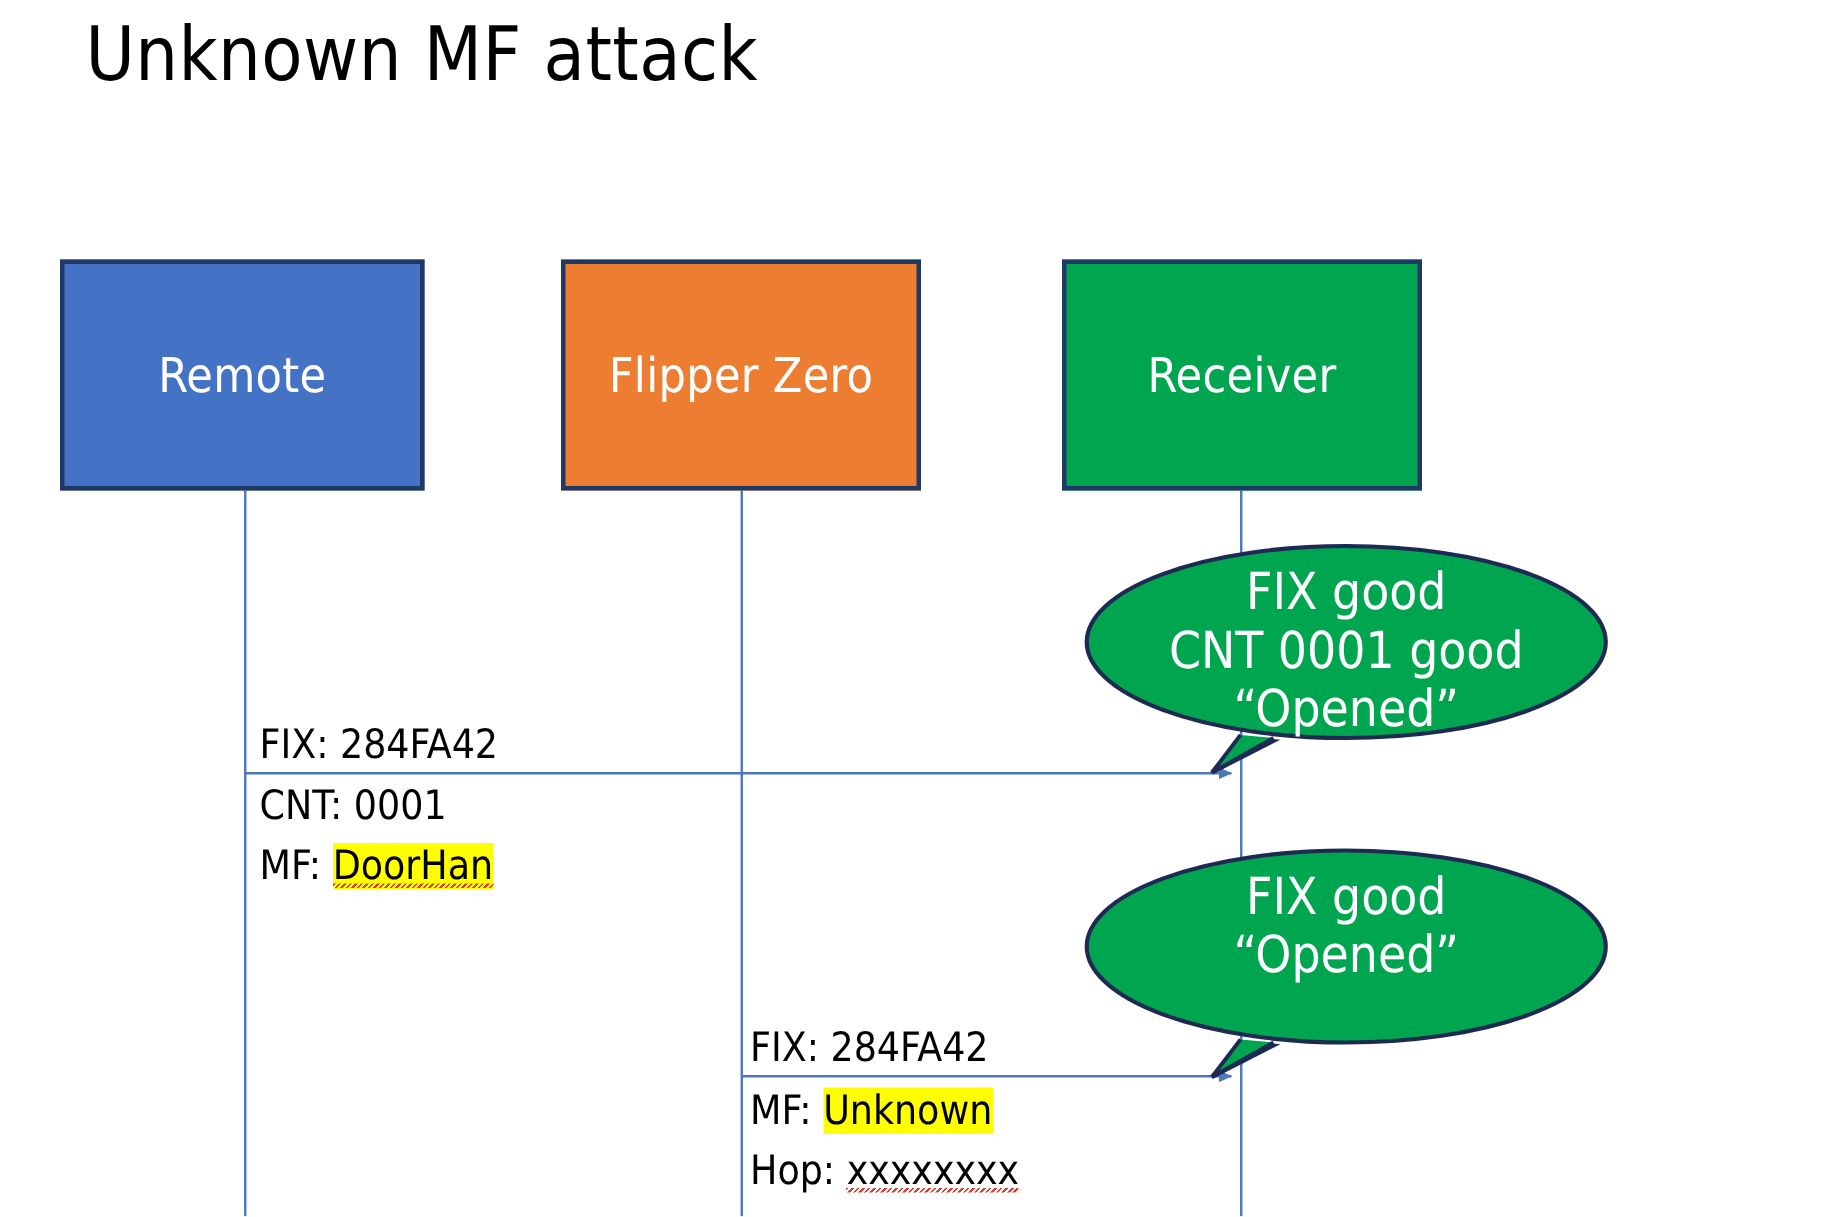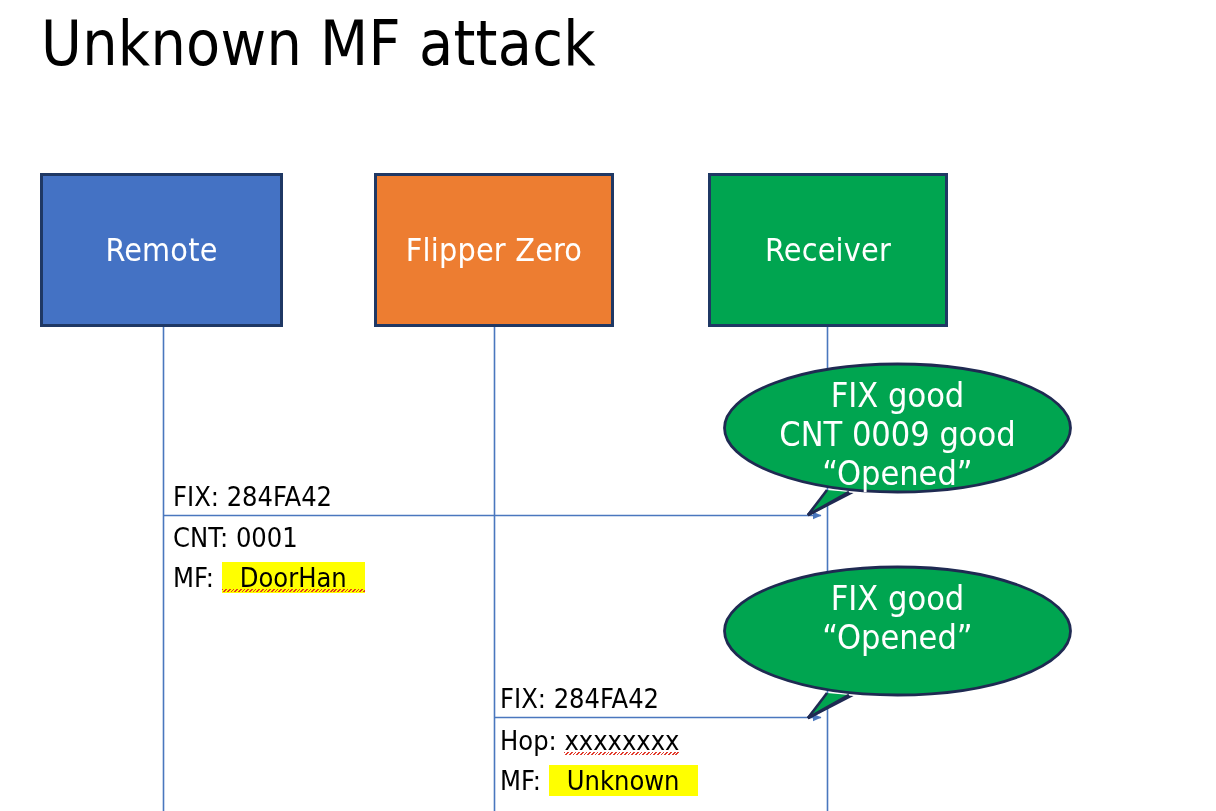--- a/index.html
+++ b/index.html
@@ -19,25 +19,25 @@
     position: absolute;
     left: 0; top: 0;
     width: 1216px;
     height: 811px;
     background: #ffffff;
   }
 
   
   .slide-title {
     position: absolute;
-    left: 41px;
+    left: 57px;
     top: 8px;
     width: 1100px;
     font-family: "DejaVu Sans Condensed", "DejaVu Sans", "Liberation Sans", sans-serif;
-    font-size: 62px;
+    font-size: 50px;
     font-weight: 300;
     font-stretch: condensed;
     color: #000000;
     letter-spacing: 0.3px;
     line-height: 1.15;
     white-space: nowrap;
   }
 
   
   #wire-layer {
@@ -101,21 +101,21 @@
     white-space: nowrap;
     line-height: 40px;
   }
   .msg1-top  { left: 173px; top: 477px; }
   .msg1-bot  { left: 173px; top: 518px; }
   .msg2-top  { left: 500px; top: 679px; }
   .msg2-bot  { left: 500px; top: 721px; }
 
   .hl {
     background: #FFFF00;
-    padding: 0 18px;
+    padding: 0 0;
   }
   .squiggle {
     position: relative;
     text-decoration: none;
   }
   .squiggle::after {
     content: "";
     position: absolute;
     left: 0;
     right: 0;
@@ -166,21 +166,21 @@
   <div class="callout callout-1">
     <svg width="349" height="155" viewBox="0 0 349 155">
       <path d="M 104 129 L 85 152 L 126 131 Z" fill="#00A550" stroke="#1F2A52" stroke-width="2.6" stroke-linejoin="miter"></path>
       <ellipse cx="174.5" cy="65" rx="173" ry="64" fill="#00A550" stroke="#1F2A52" stroke-width="2.8"></ellipse>
       <path d="M 104 127 L 85 152 L 126 129 Z" fill="#00A550" stroke="none"></path>
       <path d="M 104 127 L 85 152" fill="none" stroke="#1F2A52" stroke-width="2.6"></path>
       <path d="M 85 152 L 126 129" fill="none" stroke="#1F2A52" stroke-width="2.6"></path>
     </svg>
     <div class="callout-text">
       <div>FIX good</div>
-      <div>CNT 0009 good</div>
+      <div>CNT 0001 good</div>
       <div>“Opened”</div>
     </div>
   </div>
 
   <div class="callout callout-2">
     <svg width="349" height="155" viewBox="0 0 349 155">
       <path d="M 104 129 L 85 152 L 126 131 Z" fill="#00A550" stroke="#1F2A52" stroke-width="2.6" stroke-linejoin="miter"></path>
       <ellipse cx="174.5" cy="65" rx="173" ry="64" fill="#00A550" stroke="#1F2A52" stroke-width="2.8"></ellipse>
       <path d="M 104 127 L 85 152 L 126 129 Z" fill="#00A550" stroke="none"></path>
       <path d="M 104 127 L 85 152" fill="none" stroke="#1F2A52" stroke-width="2.6"></path>
@@ -202,20 +202,20 @@
     <div>
       <span>MF: </span><span class="hl squiggle" style="background-color: rgb(255, 255, 0);">DoorHan</span>
     </div>
   </div>
 
   <div class="msg-label msg2-top">
     <span>FIX: 284FA42</span>
   </div>
   <div class="msg-label msg2-bot">
     <div>
+      <span>MF: </span><span class="hl" style="background-color: rgb(255, 255, 0);">Unknown</span>
+    </div>
+    <div>
       <span>Hop: </span><span class="squiggle">xxxxxxxx</span>
     </div>
-    <div>
-      <span>MF: </span><span class="hl" style="background-color: rgb(255, 255, 0);">Unknown</span>
-    </div>
   </div>
 
 </div>
 
 </body></html>

